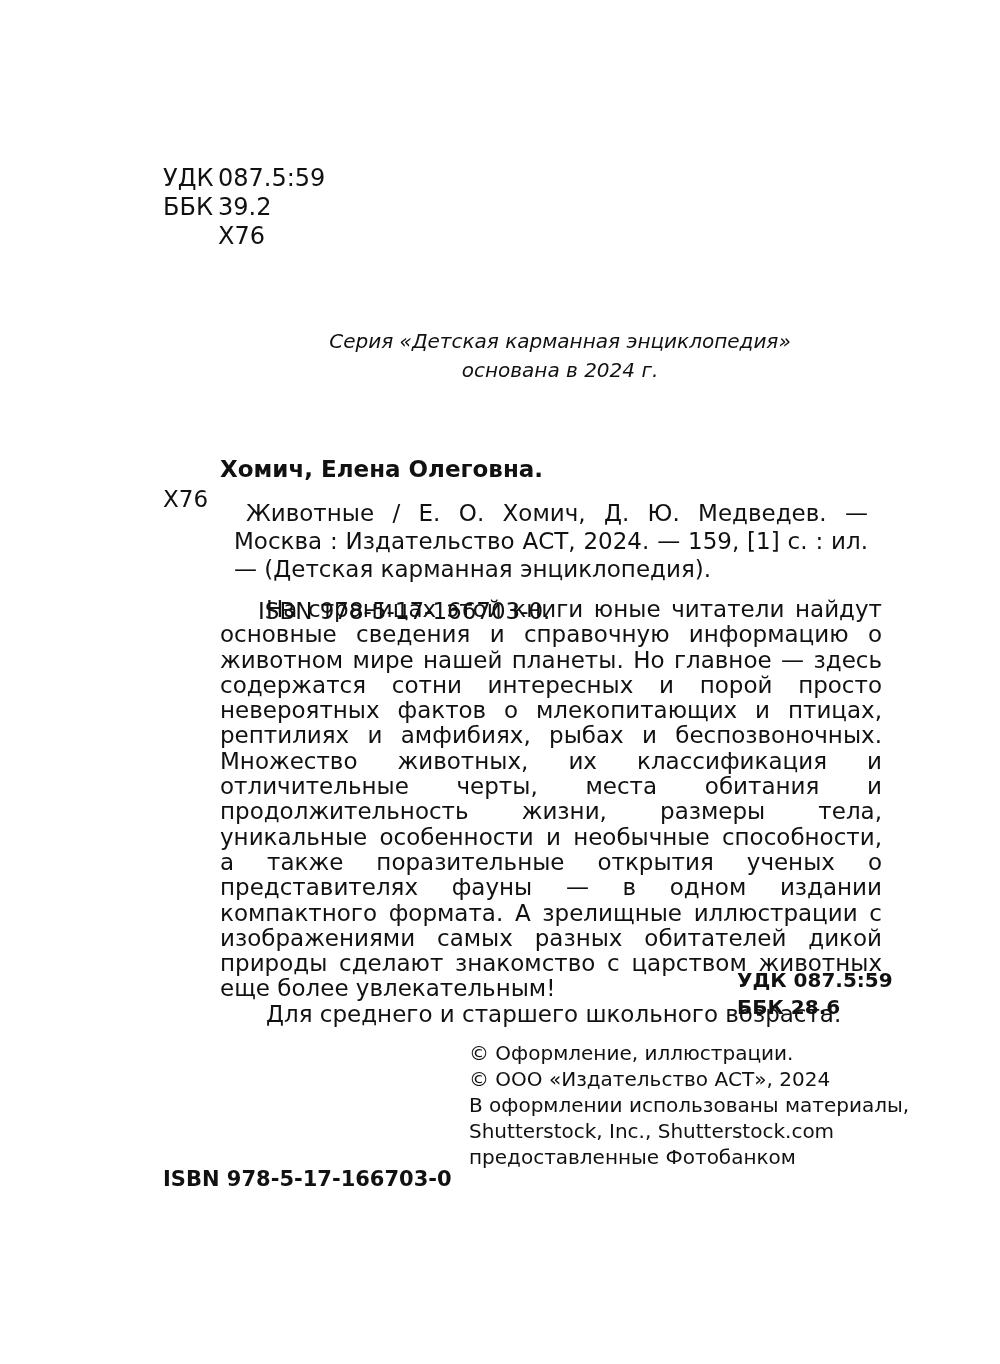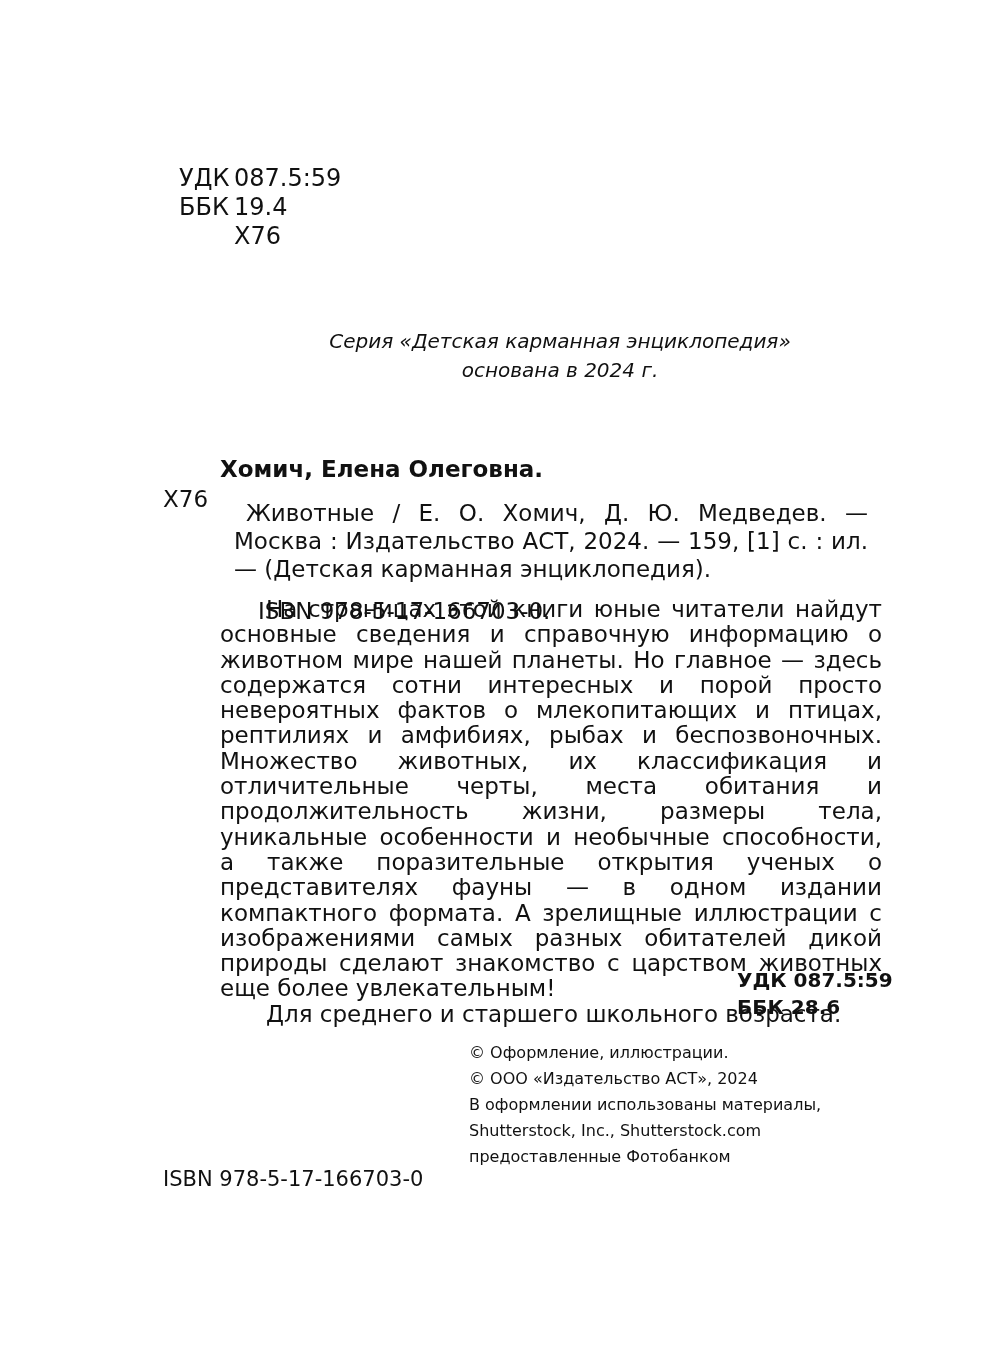--- a/index.html
+++ b/index.html
@@ -18,21 +18,21 @@
     .abs { position: absolute; }
 
     
     .class-block {
       left: 163px;
       top: 164px;
       font-size: 24px;
       line-height: 29px;
     }
     .class-row { display: flex; }
-    .class-key { width: 55px; margin-left: 16px; }
+    .class-key { width: 55px; }
     .class-val { }
 
     
     .series {
       left: 200px;
       width: 720px;
       top: 327px;
       text-align: center;
       font-style: italic;
       font-size: 20px;
@@ -81,44 +81,44 @@
       top: 967px;
       font-weight: bold;
       font-size: 20px;
       line-height: 27px;
     }
 
     
     .copyright {
       left: 469px;
       top: 1040px;
-      font-size: 16px;
+      font-size: 20px;
       line-height: 26px;
     }
     .copyright div { white-space: nowrap; }
 
     .isbn-bottom {
       left: 163px;
       top: 1166px;
-      font-weight: normal;
+      font-weight: bold;
       font-size: 21px;
       line-height: 27px;
     }
   </style>
 </head>
 <body>
 
 <div class="abs class-block">
   <div class="class-row">
     <span class="class-key">УДК</span>
     <span class="class-val">087.5:59</span>
   </div>
   <div class="class-row">
     <span class="class-key">ББК</span>
-    <span class="class-val">19.4</span>
+    <span class="class-val">39.2</span>
   </div>
   <div class="class-row">
     <span class="class-key"></span>
     <span class="class-val">Х76</span>
   </div>
 </div>
 
 <div class="abs series">
   <div>Серия «Детская карманная энциклопедия»</div>
   <div>основана в 2024 г.</div>

